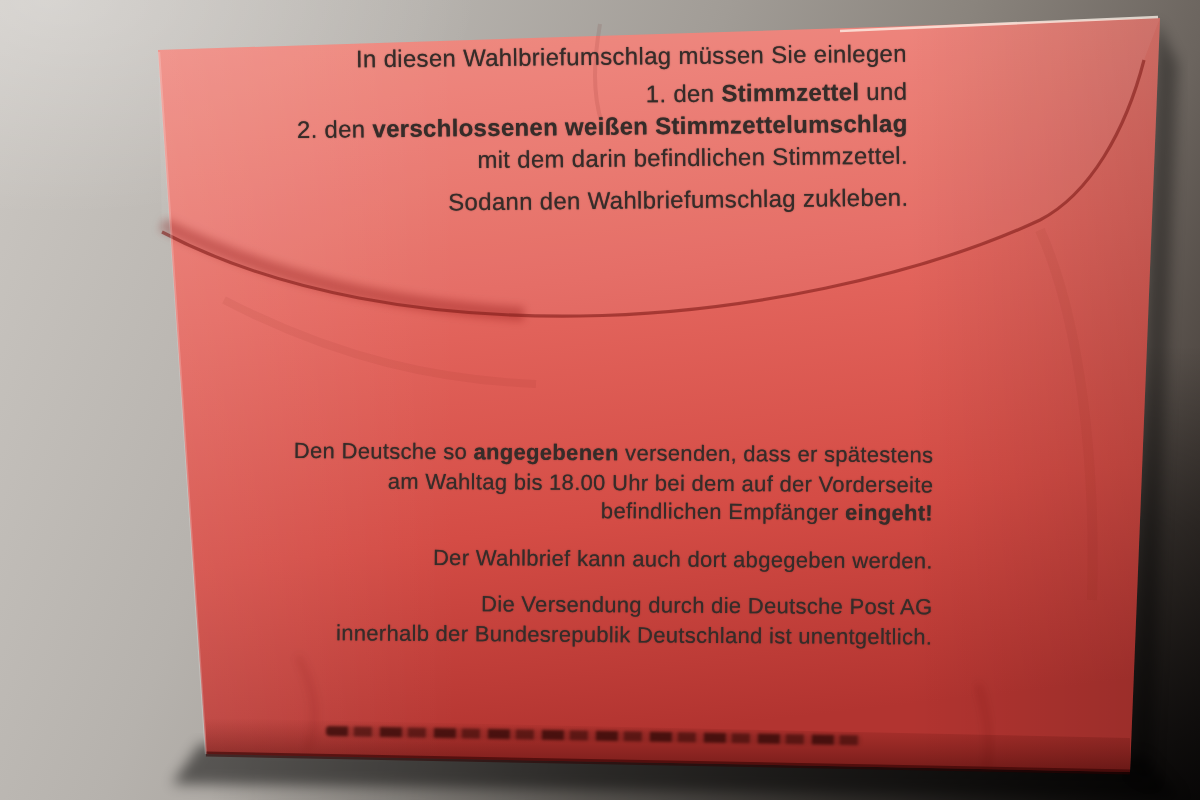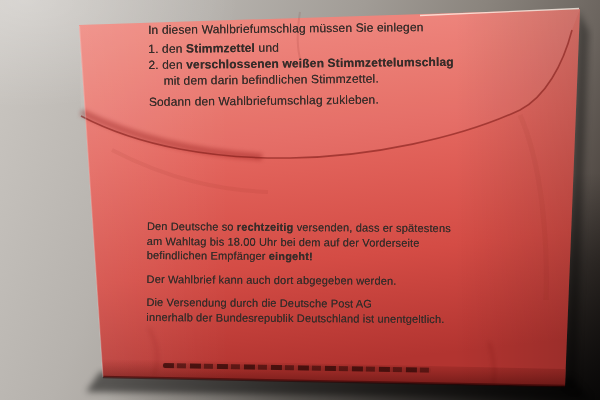--- a/index.html
+++ b/index.html
@@ -3,20 +3,21 @@
 <meta charset="utf-8">
 <style>
   html,body{margin:0;padding:0;background:#111;}
   .scene{
     position:relative;width:600px;height:400px;overflow:hidden;
     font-family:"Liberation Sans",sans-serif;
     background:
       radial-gradient(60% 45% at 4% 0%, rgba(255,255,255,0.28), rgba(255,255,255,0) 60%),
       radial-gradient(130% 95% at 98% 102%, rgba(0,0,0,0.85) 0%, rgba(0,0,0,0.4) 38%, rgba(0,0,0,0) 62%),
       linear-gradient(112deg,#cbc7c2 0%,#b6b2ad 28%,#a19c96 48%,#8a847d 64%,#6b645e 80%,#443c37 93%,#2b2422 100%);
+    text-align: right;
   }
   .env-svg{position:absolute;left:0;top:0;}
   .print{position:absolute;color:#362c29;letter-spacing:0.15px;
          text-shadow:0 0 0.6px rgba(54,44,41,0.85);}
   .print .b{font-weight:700;}
   .text-top{left:148px;top:22px;font-size:12px;line-height:16px;
             transform:rotate(-0.6deg);transform-origin:0 0;}
   .text-top .intro{margin-bottom:3px;}
   .text-top .hang{padding-left:15px;}
   .text-top .closing{margin-top:5px;}
@@ -98,21 +99,21 @@
     <div class="line">
       <span>2.</span><span> den </span><span class="b">verschlossenen weißen Stimmzettelumschlag</span>
     </div>
     <div class="hang">mit dem darin befindlichen Stimmzettel.</div>
     <div class="closing">Sodann den Wahlbriefumschlag zukleben.</div>
   </div>
 
   <div class="print text-mid">
     <div class="para">
       <div>
-        <span>Den Deutsche so </span><span class="b">rechtzeitig</span><span> versenden, dass er spätestens</span>
+        <span>Den Deutsche so </span><span class="b">angegebenen</span><span> versenden, dass er spätestens</span>
       </div>
       <div>am Wahltag bis 18.00 Uhr bei dem auf der Vorderseite</div>
       <div>
         <span>befindlichen Empfänger </span><span class="b">eingeht!</span>
       </div>
     </div>
     <div class="para">Der Wahlbrief kann auch dort abgegeben werden.</div>
     <div class="para">
       <div>Die Versendung durch die Deutsche Post AG</div>
       <div>innerhalb der Bundesrepublik Deutschland ist unentgeltlich.</div>

